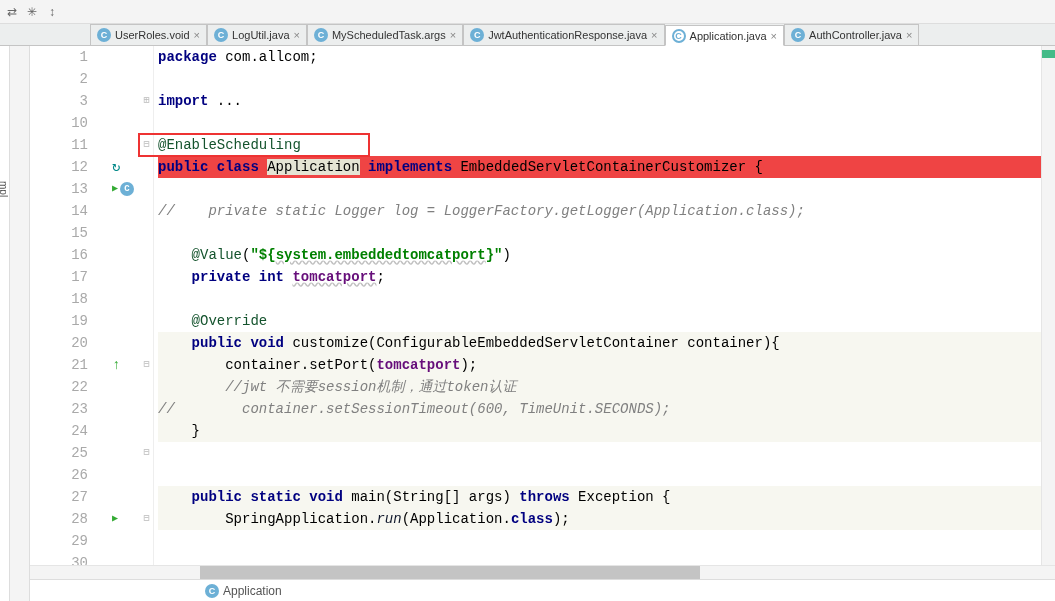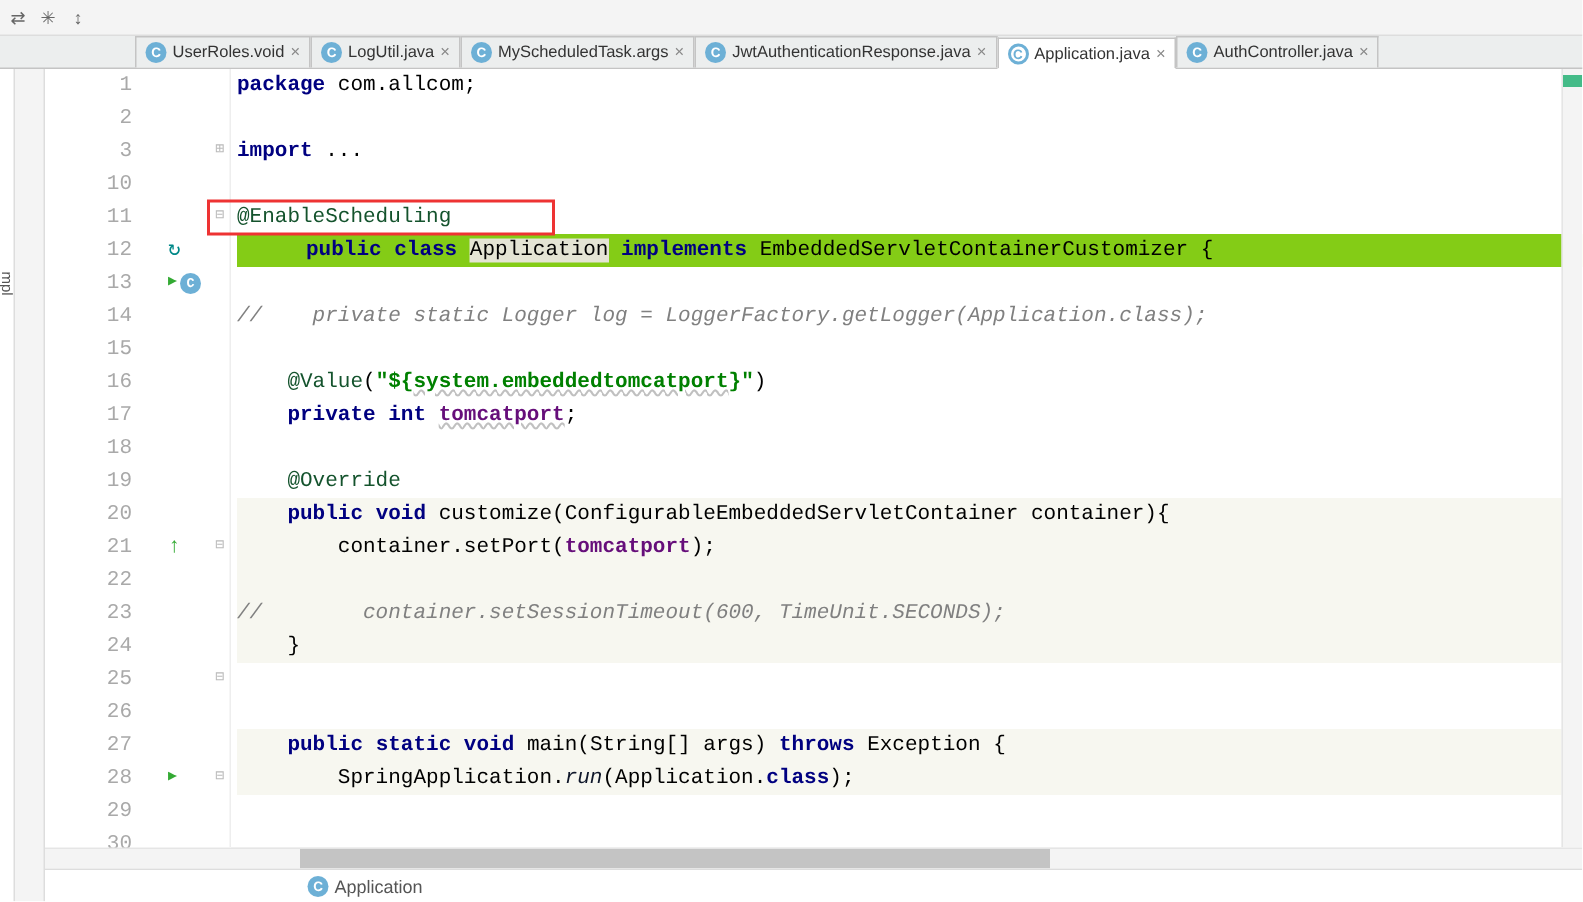--- a/index.html
+++ b/index.html
@@ -134,21 +134,21 @@
     }
     .code .row { height: 22px; white-space: pre; }
     .kw { color: #000080; font-weight: bold; }
     .ann { color: #14532d; }
     .str { color: #008000; font-weight: bold; }
     .cmt { color: #808080; font-style: italic; }
     .id { color: #000; }
     .fld { color: #660e7a; font-weight: bold; }
     .mtd-i { color: #0f172a; font-style: italic; }
     .grn-u { color: #008000; font-weight: bold; text-decoration: underline wavy #c0c0c0; }
-    .hl-line { background: #84cc16; padding-left: 46px; }
+    .hl-line { background: #ef4444; }
     .hl-box {
       position: absolute;
       border: 2px solid #e33;
       pointer-events: none;
     }
     .breadcrumb {
       height: 22px;
       border-top: 1px solid #ddd;
       background: #fff;
       display:flex;
@@ -314,21 +314,21 @@
           <div class="row hl-line"><span class="kw">public class </span><span class="id" style="background: rgb(228, 228, 212);">Application</span><span class="id"> </span><span class="kw">implements </span><span class="id">EmbeddedServletContainerCustomizer {</span></div>
           <div class="row"></div>
           <div class="row"><span class="cmt">//    private static Logger log = LoggerFactory.getLogger(Application.class);</span></div>
           <div class="row"></div>
           <div class="row"><span class="ann">    @Value</span><span class="id">(</span><span class="str">"${</span><span class="grn-u">system.embeddedtomcatport</span><span class="str">}"</span><span class="id">)</span></div>
           <div class="row"><span class="id">    </span><span class="kw">private int </span><span class="fld warn-und">tomcatport</span><span class="id">;</span></div>
           <div class="row"></div>
           <div class="row"><span class="ann">    @Override</span></div>
           <div class="row bg-method"><span class="id">    </span><span class="kw">public void </span><span class="id">customize(ConfigurableEmbeddedServletContainer container){</span></div>
           <div class="row bg-method"><span class="id">        container.setPort(</span><span class="fld">tomcatport</span><span class="id">);</span></div>
-          <div class="row bg-method"><span class="id">        </span></div>
+          <div class="row bg-method"><span class="id">        </span><span class="cmt">//jwt 不需要session机制，通过token认证</span></div>
           <div class="row bg-method"><span class="cmt">//        container.setSessionTimeout(600, TimeUnit.SECONDS);</span></div>
           <div class="row bg-method"><span class="id">    }</span></div>
           <div class="row"></div>
           <div class="row"></div>
           <div class="row bg-method"><span class="id">    </span><span class="kw">public static void </span><span class="id">main(String[] args) </span><span class="kw">throws </span><span class="id">Exception {</span></div>
           <div class="row bg-method"><span class="id">        SpringApplication.</span><span class="mtd-i">run</span><span class="id">(Application.</span><span class="kw">class</span><span class="id">);</span></div>
           <div class="row"></div>
         </div>
       <div class="scrollbar-v">
         <div class="sb-thumb" style="height:8px;width:100%;margin-top:4px;background:#4b8;"></div>

